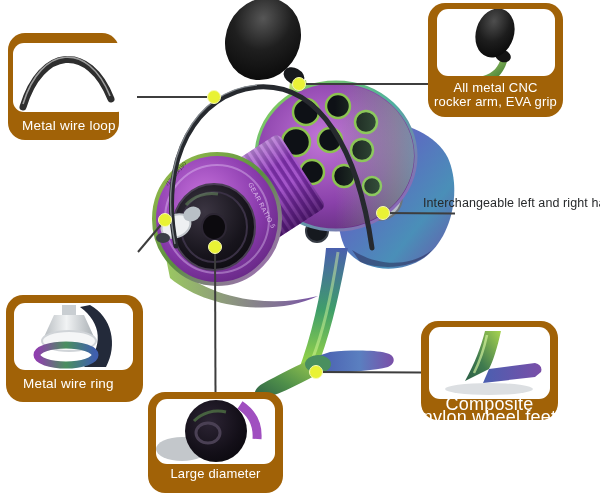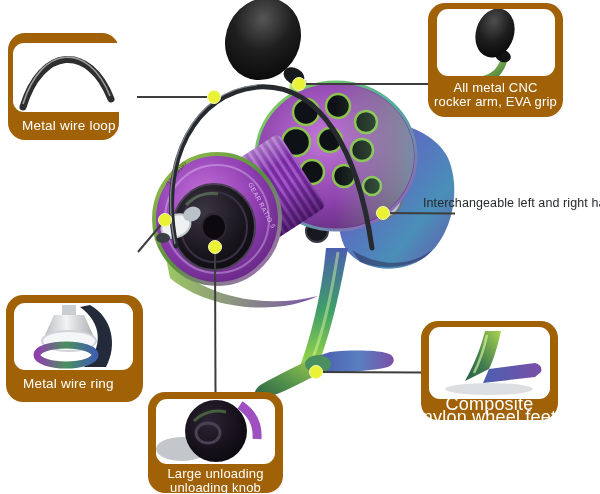--- a/index.html
+++ b/index.html
@@ -278,22 +278,21 @@
           </radialGradient>
         </defs>
         <ellipse cx="26" cy="50" rx="26" ry="12" fill="#c3c7cb"></ellipse>
         <circle cx="60" cy="32" r="31" fill="url(#ikDark)"></circle>
         <path d="M84 6 C96 14 102 26 101 40" fill="none" stroke="#a04fc0" stroke-width="9"></path>
         <path d="M38 22 C46 14 58 10 70 13" fill="none" stroke="#5f8f4f" stroke-width="3" opacity=".6"></path>
         <ellipse cx="52" cy="34" rx="12" ry="10" fill="none" stroke="#4a4054" stroke-width="3"></ellipse>
       </svg>
     </div>
     <div class="lbl centered">
-      <div>Large unloading</div>
-      <div>unloading knob</div>
+      <div>Large diameter</div>
     </div>
   </div>
 
   <div class="callout" id="co-feet">
     <div class="inset">
       <svg width="121" height="72" viewBox="0 0 121 72">
         <defs>
           <linearGradient id="ikFootL" x1="1" y1="0" x2="0" y2="1">
             <stop offset="0%" stop-color="#a8d44f"></stop>
               <stop offset="60%" stop-color="#3f7a4f"></stop>

